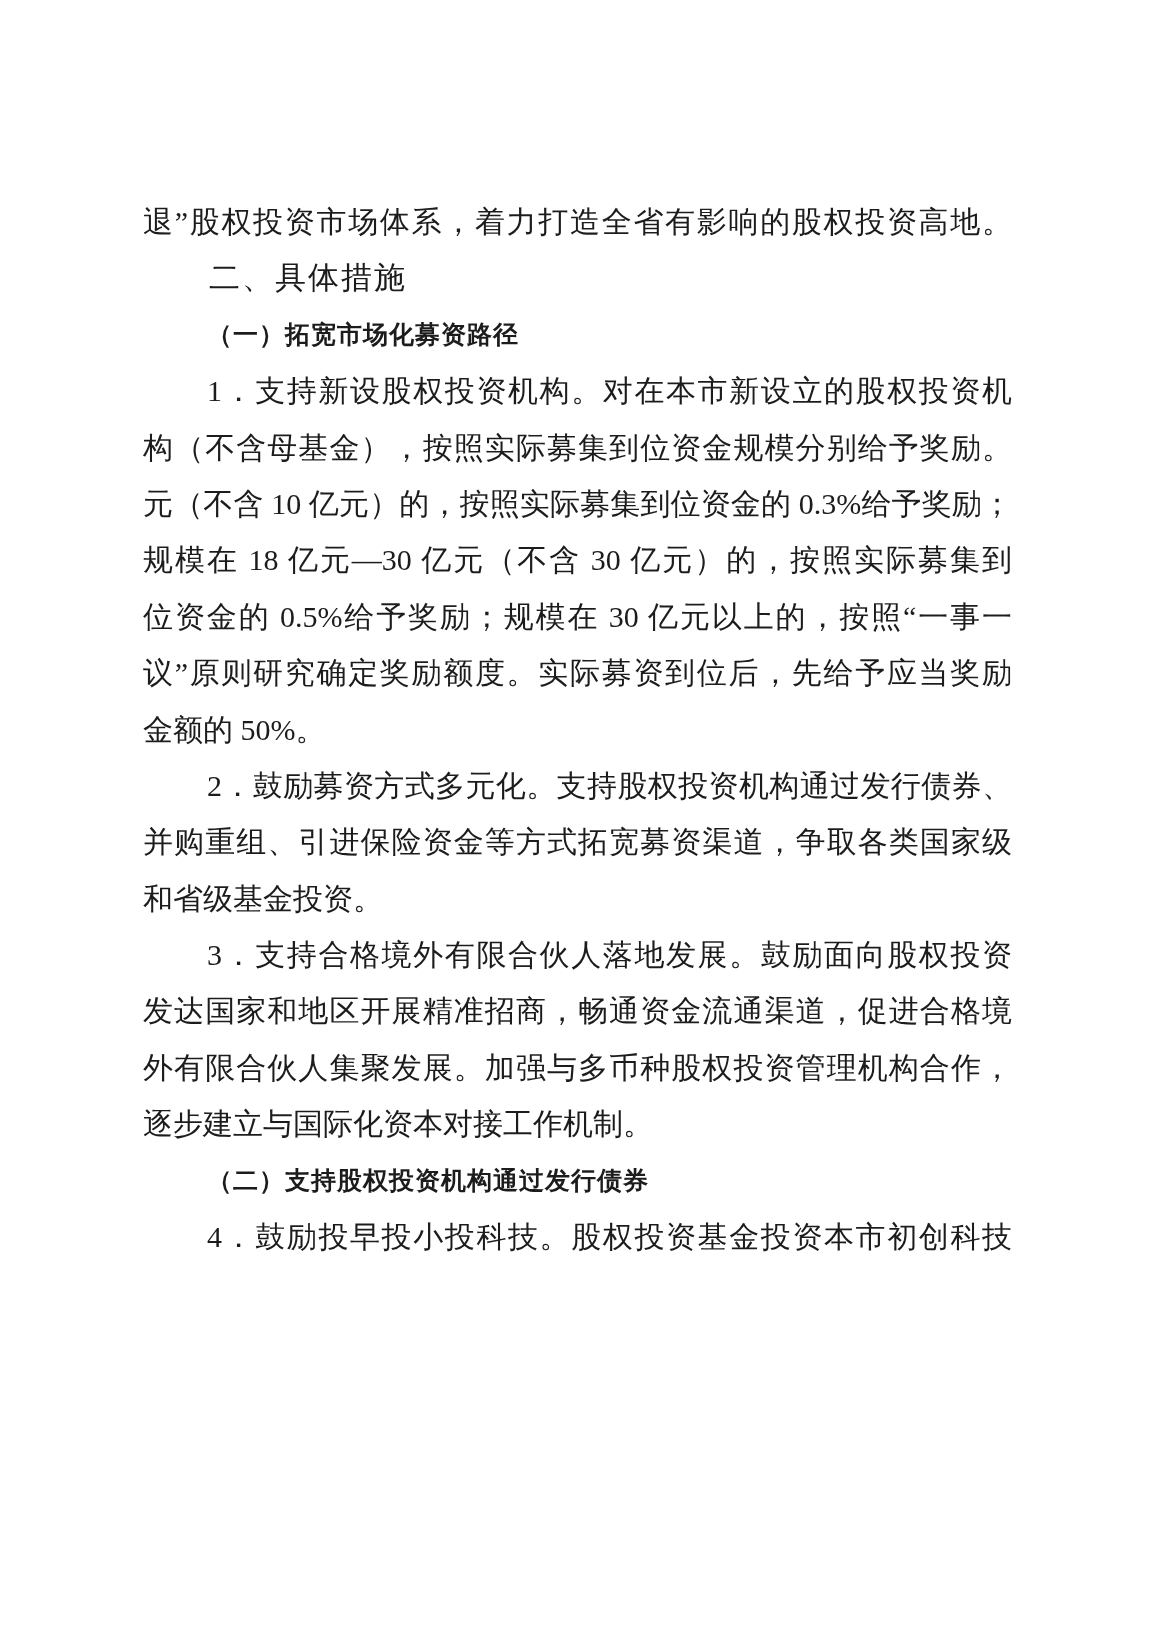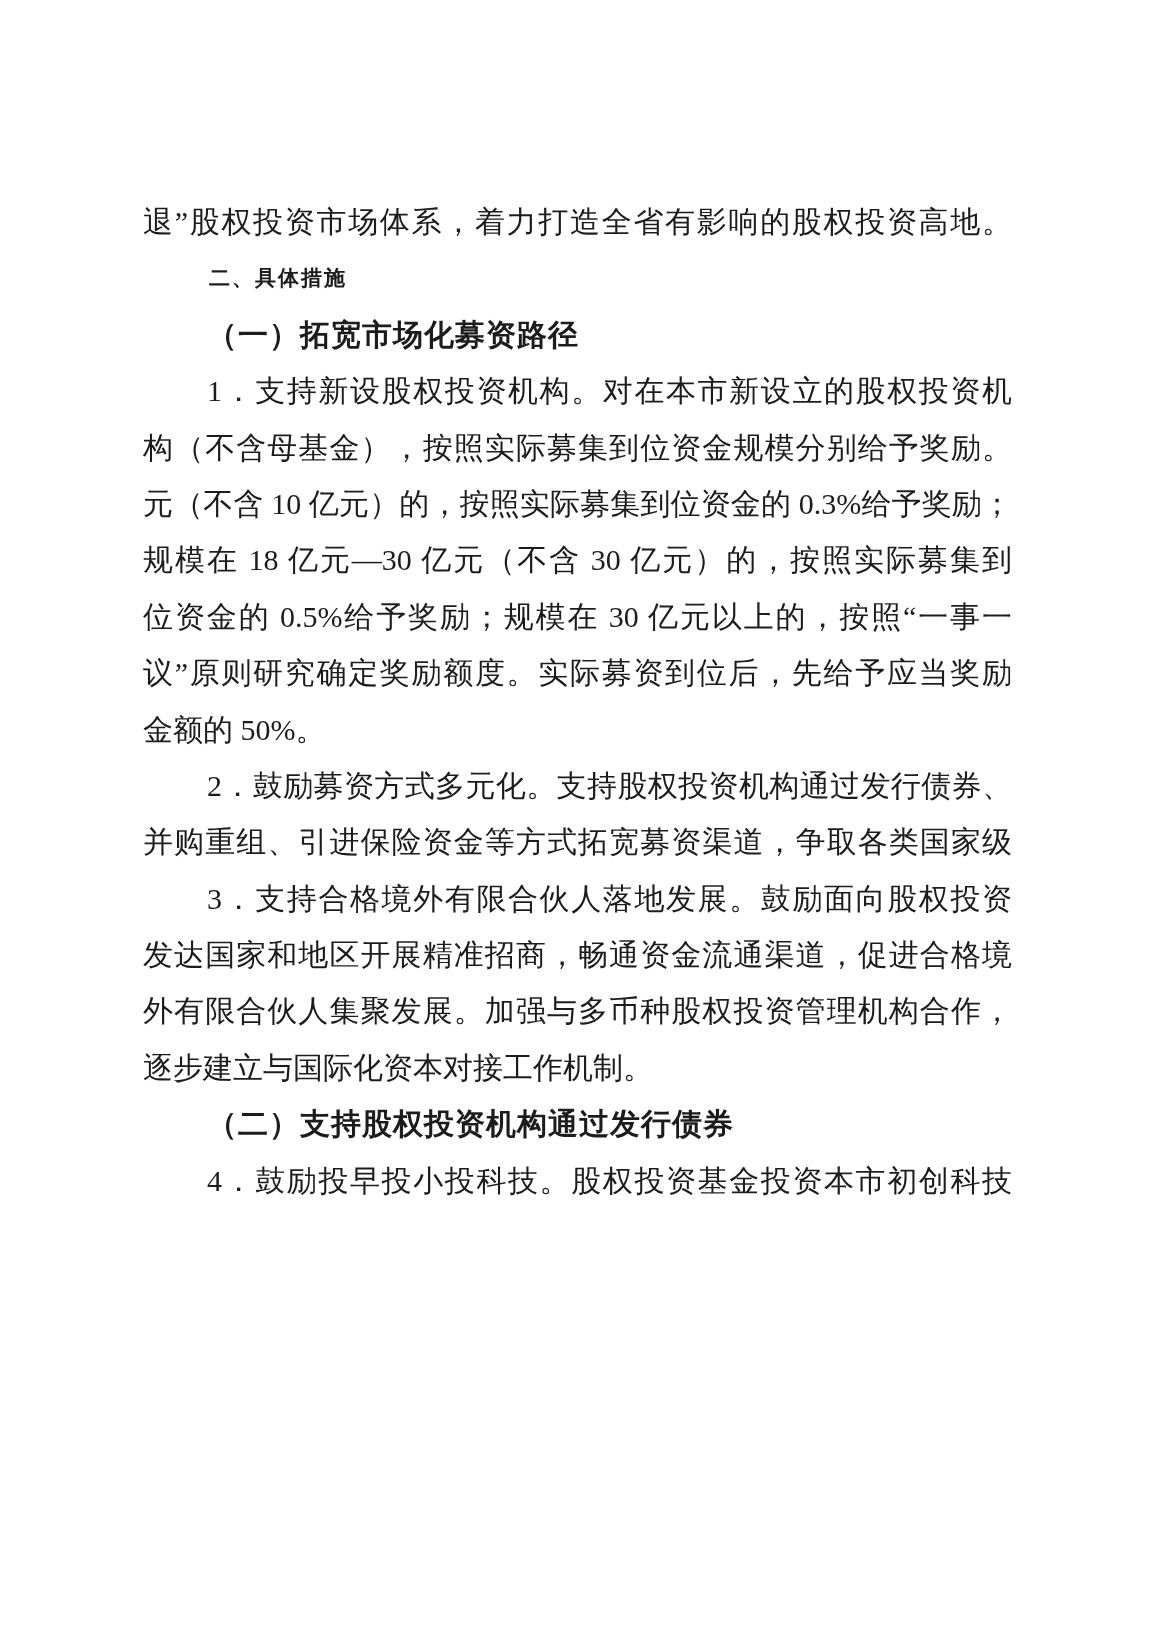--- a/index.html
+++ b/index.html
@@ -31,28 +31,28 @@
   }
   .just {
     text-align: justify;
     text-align-last: justify;
   }
   .indent {
     text-indent: 64px;
   }
   .h1 {
     font-family: "Liberation Sans", "DejaVu Sans", sans-serif;
-    font-weight: 700;
-    font-size: 21px;
+    font-weight: 400;
+    font-size: 31px;
     text-indent: 66px;
     letter-spacing: 2px;
   }
   .h2 {
     font-weight: 600;
-    font-size: 30px;
+    font-size: 25px;
     text-indent: 64px;
     letter-spacing: 1px;
   }
   .page-number {
     position: absolute;
     top: 1492px;
     right: 158px;
     font-size: 38px;
     line-height: 36px;
     letter-spacing: 2px;
@@ -74,20 +74,21 @@
     <div class="line just indent">1．支持新设股权投资机构。对在本市新设立的股权投资机</div>
     <div class="line just">构（不含母基金），按照实际募集到位资金规模分别给予奖励。</div>
     <div class="line just">元（不含 10 亿元）的，按照实际募集到位资金的 0.3%给予奖励；</div>
     <div class="line just">规模在 18 亿元—30 亿元（不含 30 亿元）的，按照实际募集到</div>
     <div class="line just">位资金的 0.5%给予奖励；规模在 30 亿元以上的，按照“一事一</div>
     <div class="line just">议”原则研究确定奖励额度。实际募资到位后，先给予应当奖励</div>
     <div class="line">金额的 50%。</div>
 
     <div class="line just indent">2．鼓励募资方式多元化。支持股权投资机构通过发行债券、</div>
     <div class="line just">并购重组、引进保险资金等方式拓宽募资渠道，争取各类国家级</div>
+    <div class="line">和省级基金投资。</div>
 
     <div class="line just indent">3．支持合格境外有限合伙人落地发展。鼓励面向股权投资</div>
     <div class="line just">发达国家和地区开展精准招商，畅通资金流通渠道，促进合格境</div>
     <div class="line just">外有限合伙人集聚发展。加强与多币种股权投资管理机构合作，</div>
     <div class="line">逐步建立与国际化资本对接工作机制。</div>
 
     <div class="line h2">（二）支持股权投资机构通过发行债券</div>
 
     <div class="line just indent">4．鼓励投早投小投科技。股权投资基金投资本市初创科技</div>
 

